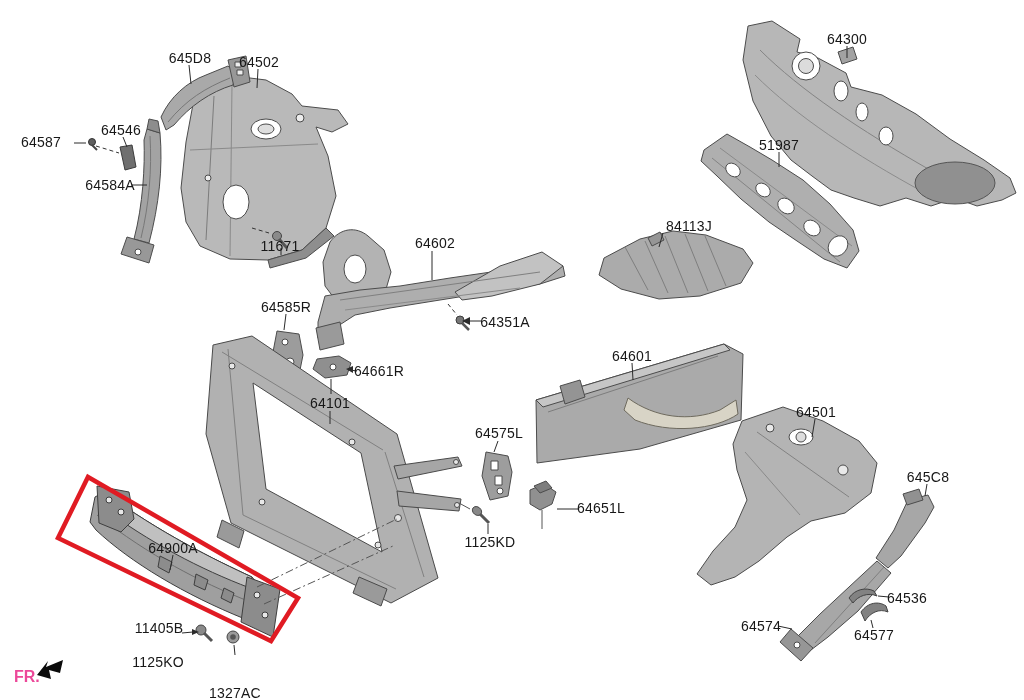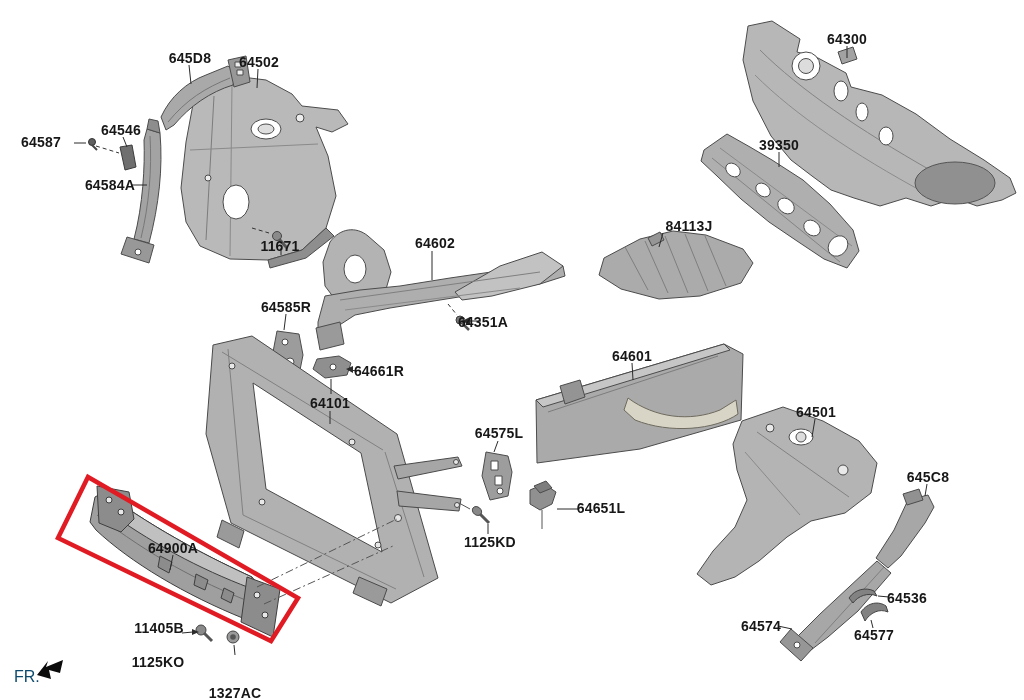--- a/index.html
+++ b/index.html
@@ -1,21 +1,21 @@
 <!DOCTYPE html>
 <html><head>
 <meta charset="utf-8">
 <style>
   html,body{margin:0;padding:0;background:#ffffff;}
   #stage{position:relative;width:1024px;height:700px;background:#ffffff;overflow:hidden;
          font-family:"Liberation Sans",sans-serif;}
   #drawing{position:absolute;left:0;top:0;}
   .lbl{position:absolute;transform:translate(-50%,-50%);font-size:14px;line-height:1.05;
-       color:#171717;white-space:nowrap;letter-spacing:.2px;cursor:pointer;font-weight:bold;}
-  .lbl-fr{position:absolute;transform:none;font-size:16px;font-weight:normal;color:#0c4a6e;}
+       color:#171717;white-space:nowrap;letter-spacing:.2px;cursor:pointer;}
+  .lbl-fr{position:absolute;transform:none;font-size:16px;font-weight:bold;color:#ec4899;}
   svg *{vector-effect:non-scaling-stroke;}
 </style>
 </head>
 <body>
 
 <div id="stage">
 
 <svg id="drawing" width="1024" height="700" viewBox="0 0 1024 700">
 
   <g stroke="#4c4c4c" stroke-width="1">
@@ -268,25 +268,25 @@
 </svg>
 
   <div class="lbl" style="left:190px;top:58px">645D8</div>
   <div class="lbl" style="left:259px;top:62px">64502</div>
   <div class="lbl" style="left:121px;top:130px">64546</div>
   <div class="lbl" style="left:41px;top:142px">64587</div>
   <div class="lbl" style="left:110px;top:185px">64584A</div>
   <div class="lbl" style="left:280px;top:246px">11671</div>
   <div class="lbl" style="left:286px;top:307px">64585R</div>
   <div class="lbl" style="left:435px;top:243px">64602</div>
-  <div class="lbl" style="left:483px;top:322px">64351A</div>
+  <div class="lbl" style="left:505px;top:322px">64351A</div>
   <div class="lbl" style="left:379px;top:371px">64661R</div>
   <div class="lbl" style="left:330px;top:403px">64101</div>
   <div class="lbl" style="left:689px;top:226px">84113J</div>
-  <div class="lbl" style="left:779px;top:145px">39350</div>
+  <div class="lbl" style="left:779px;top:145px">51987</div>
   <div class="lbl" style="left:847px;top:39px">64300</div>
   <div class="lbl" style="left:632px;top:356px">64601</div>
   <div class="lbl" style="left:499px;top:433px">64575L</div>
   <div class="lbl" style="left:601px;top:508px">64651L</div>
   <div class="lbl" style="left:490px;top:542px">1125KD</div>
   <div class="lbl" style="left:173px;top:548px">64900A</div>
   <div class="lbl" style="left:159px;top:628px">11405B</div>
   <div class="lbl" style="left:158px;top:662px">1125KO</div>
   <div class="lbl" style="left:235px;top:693px">1327AC</div>
   <div class="lbl" style="left:816px;top:412px">64501</div>

